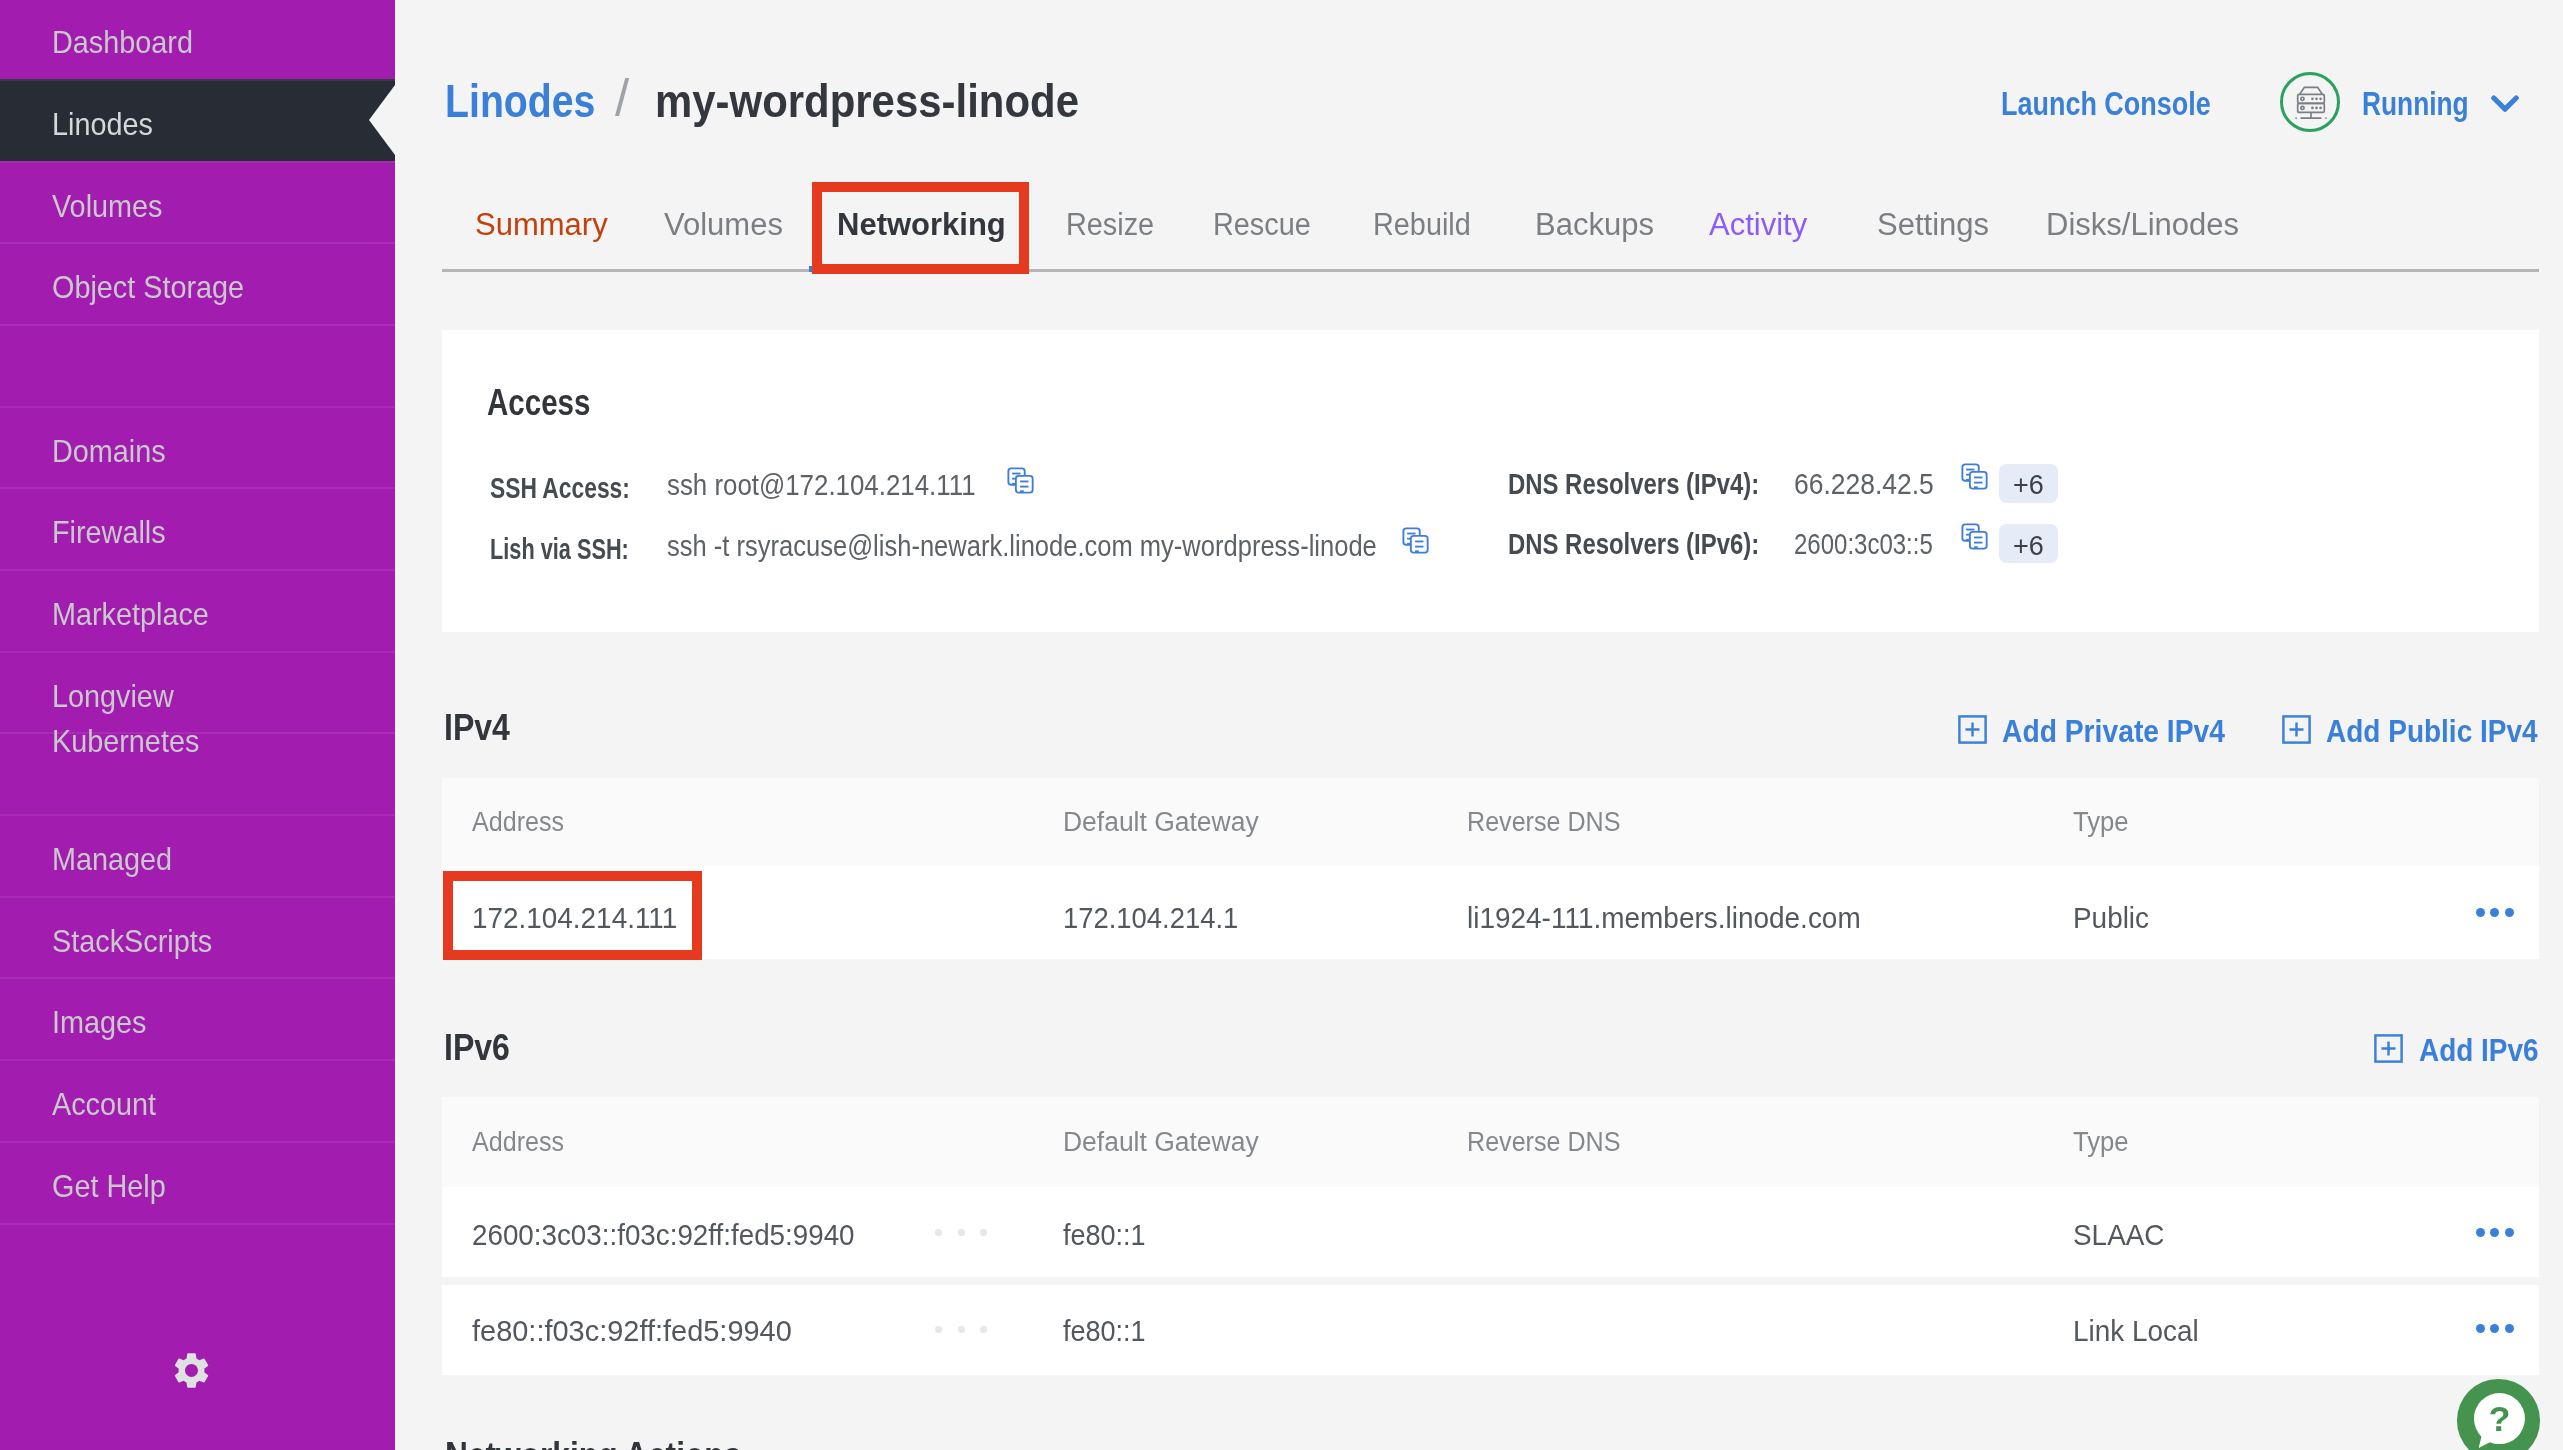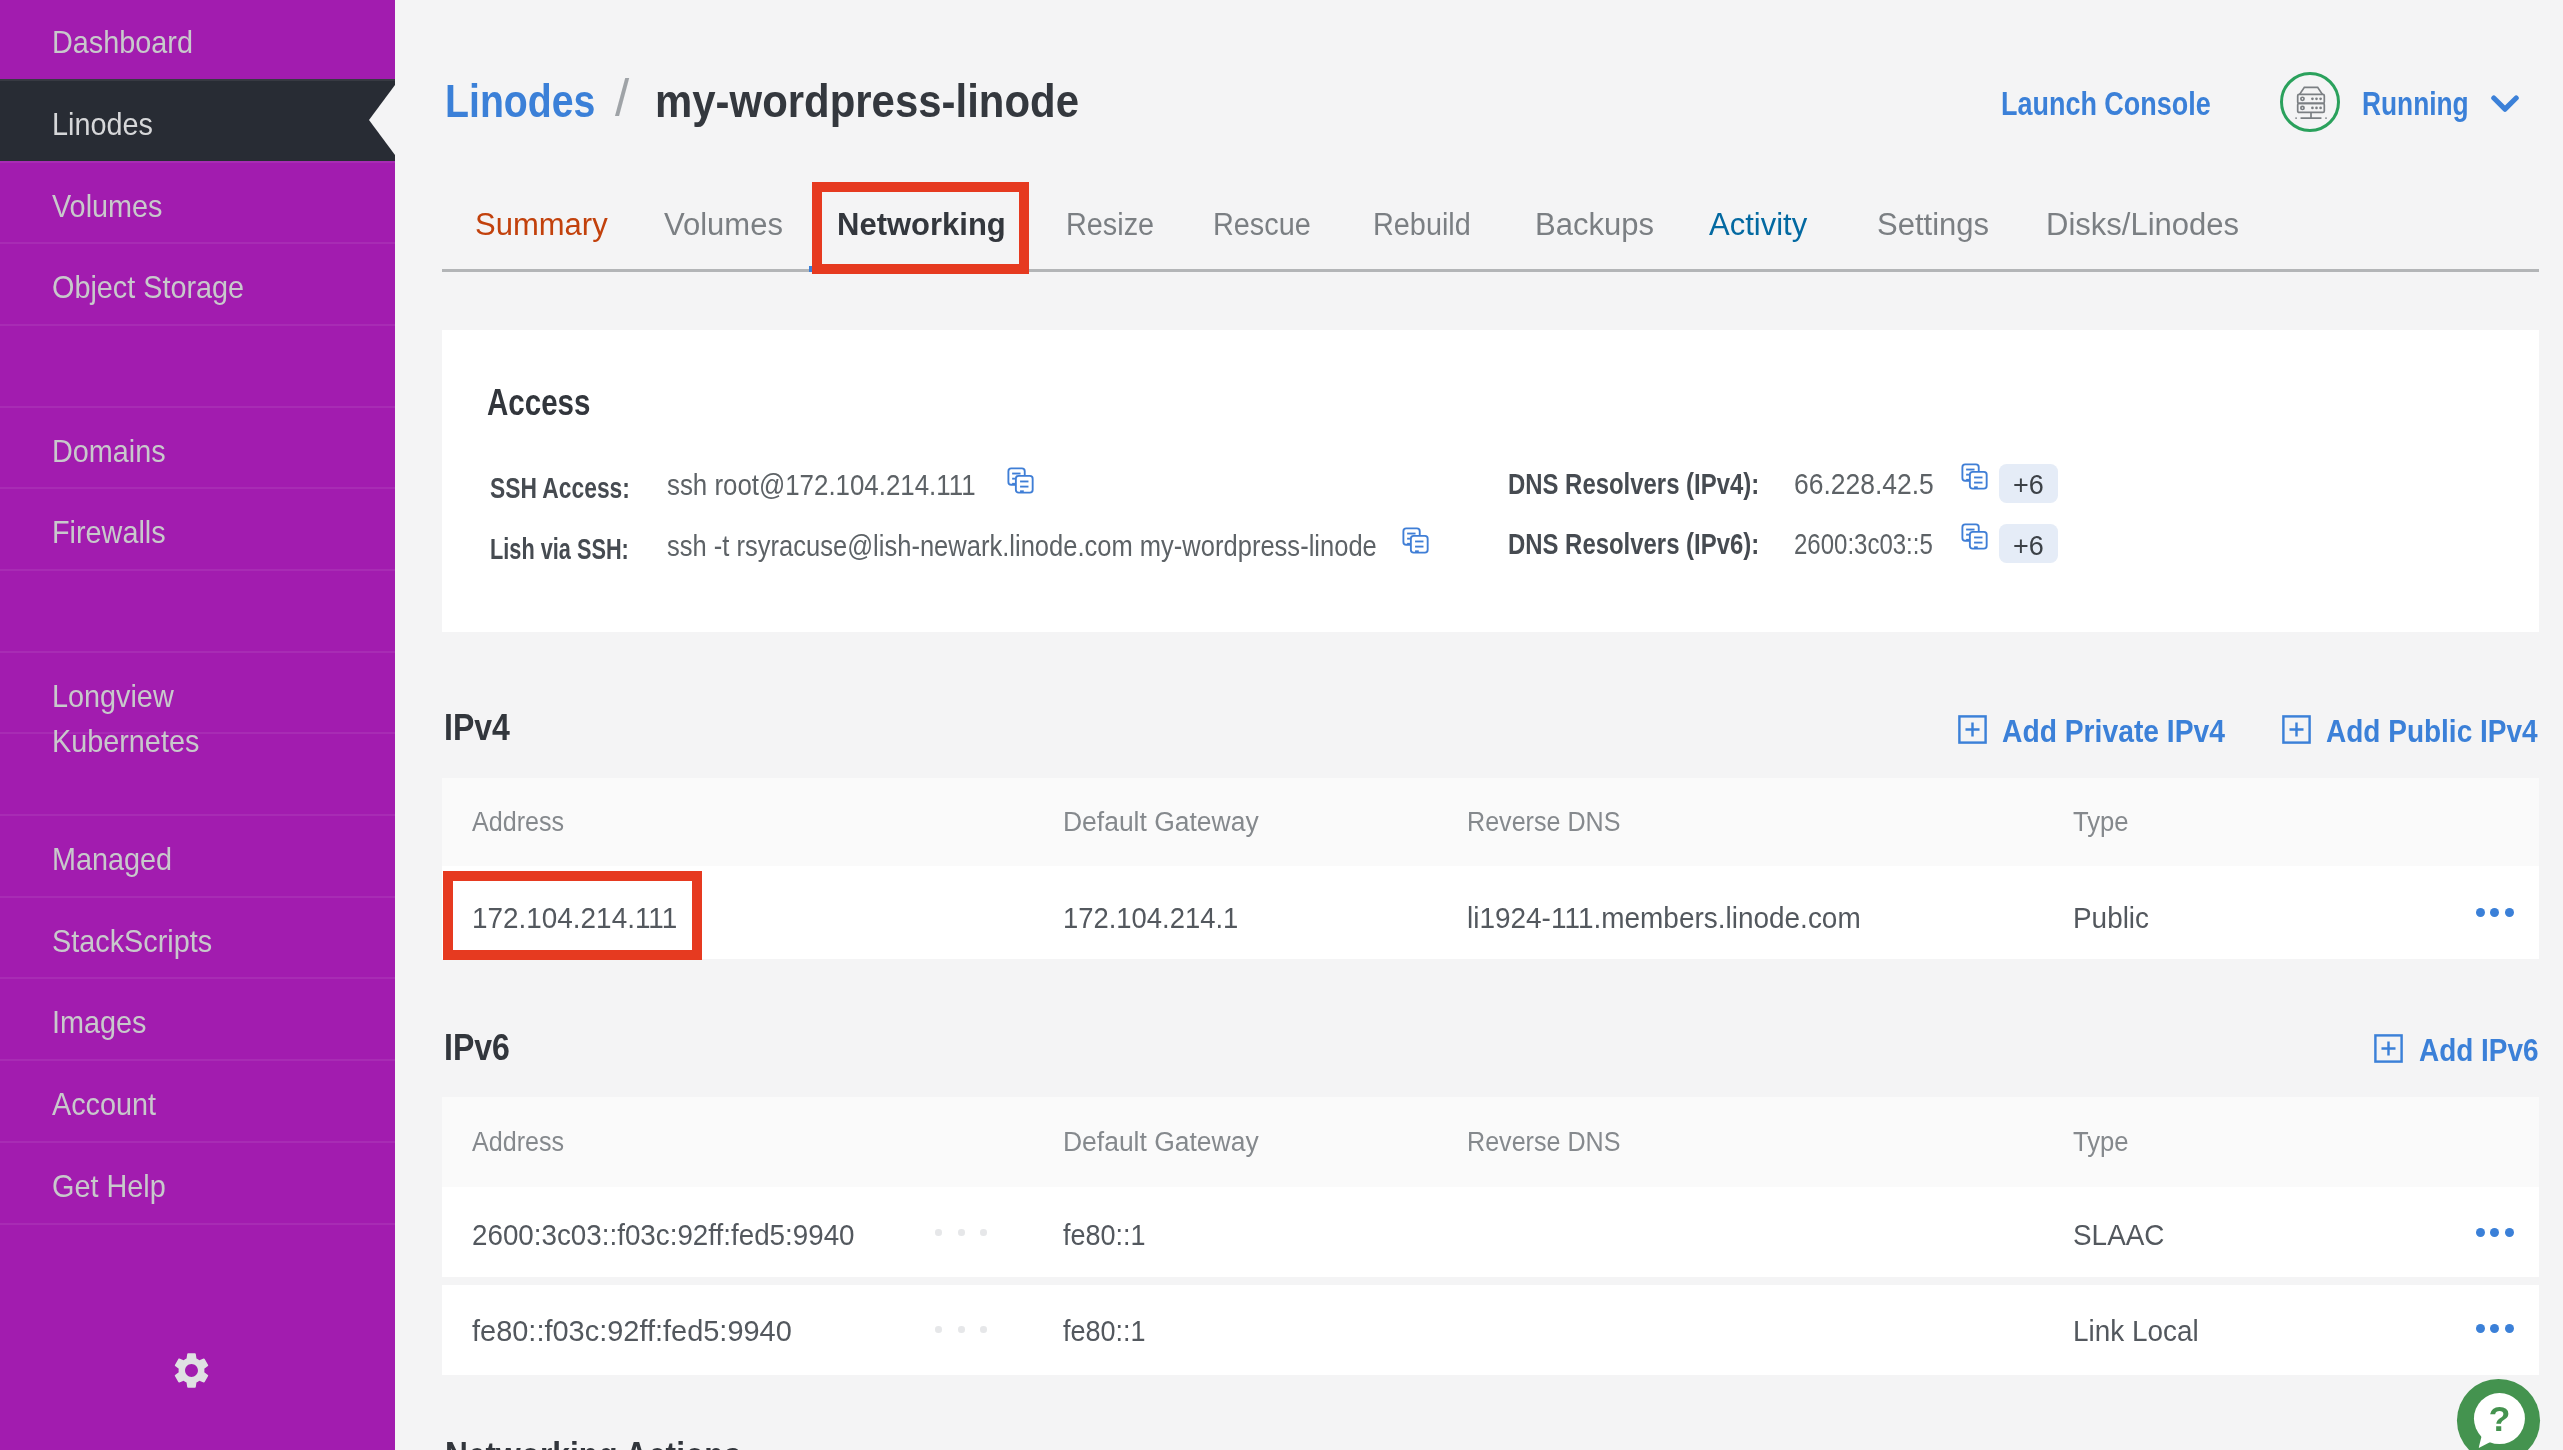--- a/index.html
+++ b/index.html
@@ -40,20 +40,21 @@
   <div class="navdiv" style="top:977px;"></div>
   <div class="navdiv" style="top:1059px;"></div>
   <div class="navdiv" style="top:1141px;"></div>
   <div class="navdiv" style="top:1223px;"></div>
   <div class="navitem" style="top:-2.8px;"><span>Dashboard</span></div>
   <div class="navitem active" style="top:79px;"><span>Linodes</span></div>
   <div class="navitem" style="top:161px;"><span>Volumes</span></div>
   <div class="navitem" style="top:242px;"><span>Object Storage</span></div>
   <div class="navitem" style="top:406px;"><span>Domains</span></div>
   <div class="navitem" style="top:487px;"><span>Firewalls</span></div>
+  <div class="navitem" style="top:569px;"><span>Marketplace</span></div>
   <div class="navitem" style="top:651px;"><span>Longview</span></div>
   <div class="navitem" style="top:696px;"><span>Kubernetes</span></div>
   <div class="navitem" style="top:814px;"><span>Managed</span></div>
   <div class="navitem" style="top:896px;"><span>StackScripts</span></div>
   <div class="navitem" style="top:977px;"><span>Images</span></div>
   <div class="navitem" style="top:1059px;border-radius:24px;"><span>Account</span></div>
   <div class="navitem" style="top:1141px;"><span>Get Help</span></div>
   <div class="notch" style="top:85px;"></div>
   <svg class="abs" style="left:170px;top:1349px;" width="43" height="43" viewBox="0 0 24 24">
       <path fill="#dfe0e2" d="M19.14 12.94c.04-.3.06-.61.06-.94 0-.32-.02-.64-.07-.94l2.03-1.58a.49.49 0 0 0 .12-.61l-1.92-3.32a.488.488 0 0 0-.59-.22l-2.39.96c-.5-.38-1.03-.7-1.62-.94l-.36-2.54a.484.484 0 0 0-.48-.41h-3.84c-.24 0-.43.17-.47.41l-.36 2.54c-.59.24-1.13.57-1.62.94l-2.39-.96c-.22-.08-.47 0-.59.22L2.74 8.87c-.12.21-.08.47.12.61l2.03 1.58c-.05.3-.09.63-.09.94s.02.64.07.94l-2.03 1.58a.49.49 0 0 0-.12.61l1.92 3.32c.12.22.37.29.59.22l2.39-.96c.5.38 1.03.7 1.62.94l.36 2.54c.05.24.24.41.48.41h3.84c.24 0 .44-.17.47-.41l.36-2.54c.59-.24 1.13-.56 1.62-.94l2.39.96c.22.08.47 0 .59-.22l1.92-3.32c.12-.22.07-.47-.12-.61l-2.01-1.58zM12 15.6c-1.98 0-3.6-1.62-3.6-3.6s1.62-3.6 3.6-3.6 3.6 1.62 3.6 3.6-1.62 3.6-3.6 3.6z"></path>
@@ -87,21 +88,21 @@
     <path d="M3 4 L15 16 L27 4" stroke="#3b80d8" stroke-width="5.5" stroke-linecap="round" stroke-linejoin="round"></path>
   </svg>
 
 <div class="t" style="left:475px;top:207px;font-size:31px;color:#c2410c;">Summary</div>
 <div class="t" style="left:664px;top:207px;font-size:31px;color:#7b7f83;">Volumes</div>
 <div class="t" style="left:837px;top:207px;font-size:31px;font-weight:700;color:#33373d;">Networking</div>
 <div class="t" style="left:1066px;top:207px;font-size:31px;color:#7b7f83;transform:scaleX(0.93);">Resize</div>
 <div class="t" style="left:1213px;top:207px;font-size:31px;color:#7b7f83;transform:scaleX(0.93);">Rescue</div>
 <div class="t" style="left:1373px;top:207px;font-size:31px;color:#7b7f83;transform:scaleX(0.93);">Rebuild</div>
 <div class="t" style="left:1535px;top:207px;font-size:31px;color:#7b7f83;">Backups</div>
-<div class="t" style="left:1709px;top:207px;font-size:31px;color:#0369a1;">Activity</div>
+<div class="t" style="left:1709px;top:207px;font-size:31px;color:#8b5cf6;">Activity</div>
 <div class="t" style="left:1877px;top:207px;font-size:31px;color:#7b7f83;">Settings</div>
 <div class="t" style="left:2046px;top:207px;font-size:31px;color:#7b7f83;">Disks/Linodes</div>
 <div class="abs" style="left:442px;top:269px;width:2097px;height:2.8px;background:#b3b5b7;"></div>
 <div class="abs" style="left:809px;top:266px;width:220px;height:5.7px;background:#3b80d8;"></div>
 <div class="redbox" style="left:812px;top:182px;width:217px;height:92px;"></div>
 
 <div class="card" style="left:442px;top:330px;width:2097px;height:302px;"></div>
 <div class="t" style="left:487px;top:382px;font-size:36px;font-weight:700;color:#32363c;transform:scaleX(0.82);">Access</div>
 <div class="t" style="left:490px;top:471px;font-size:30px;font-weight:700;color:#464b51;transform:scaleX(0.76);">SSH Access:</div>
 <div class="t" style="left:667px;top:468px;font-size:30px;color:#5d6266;transform:scaleX(0.862);">ssh root@172.104.214.111</div>

